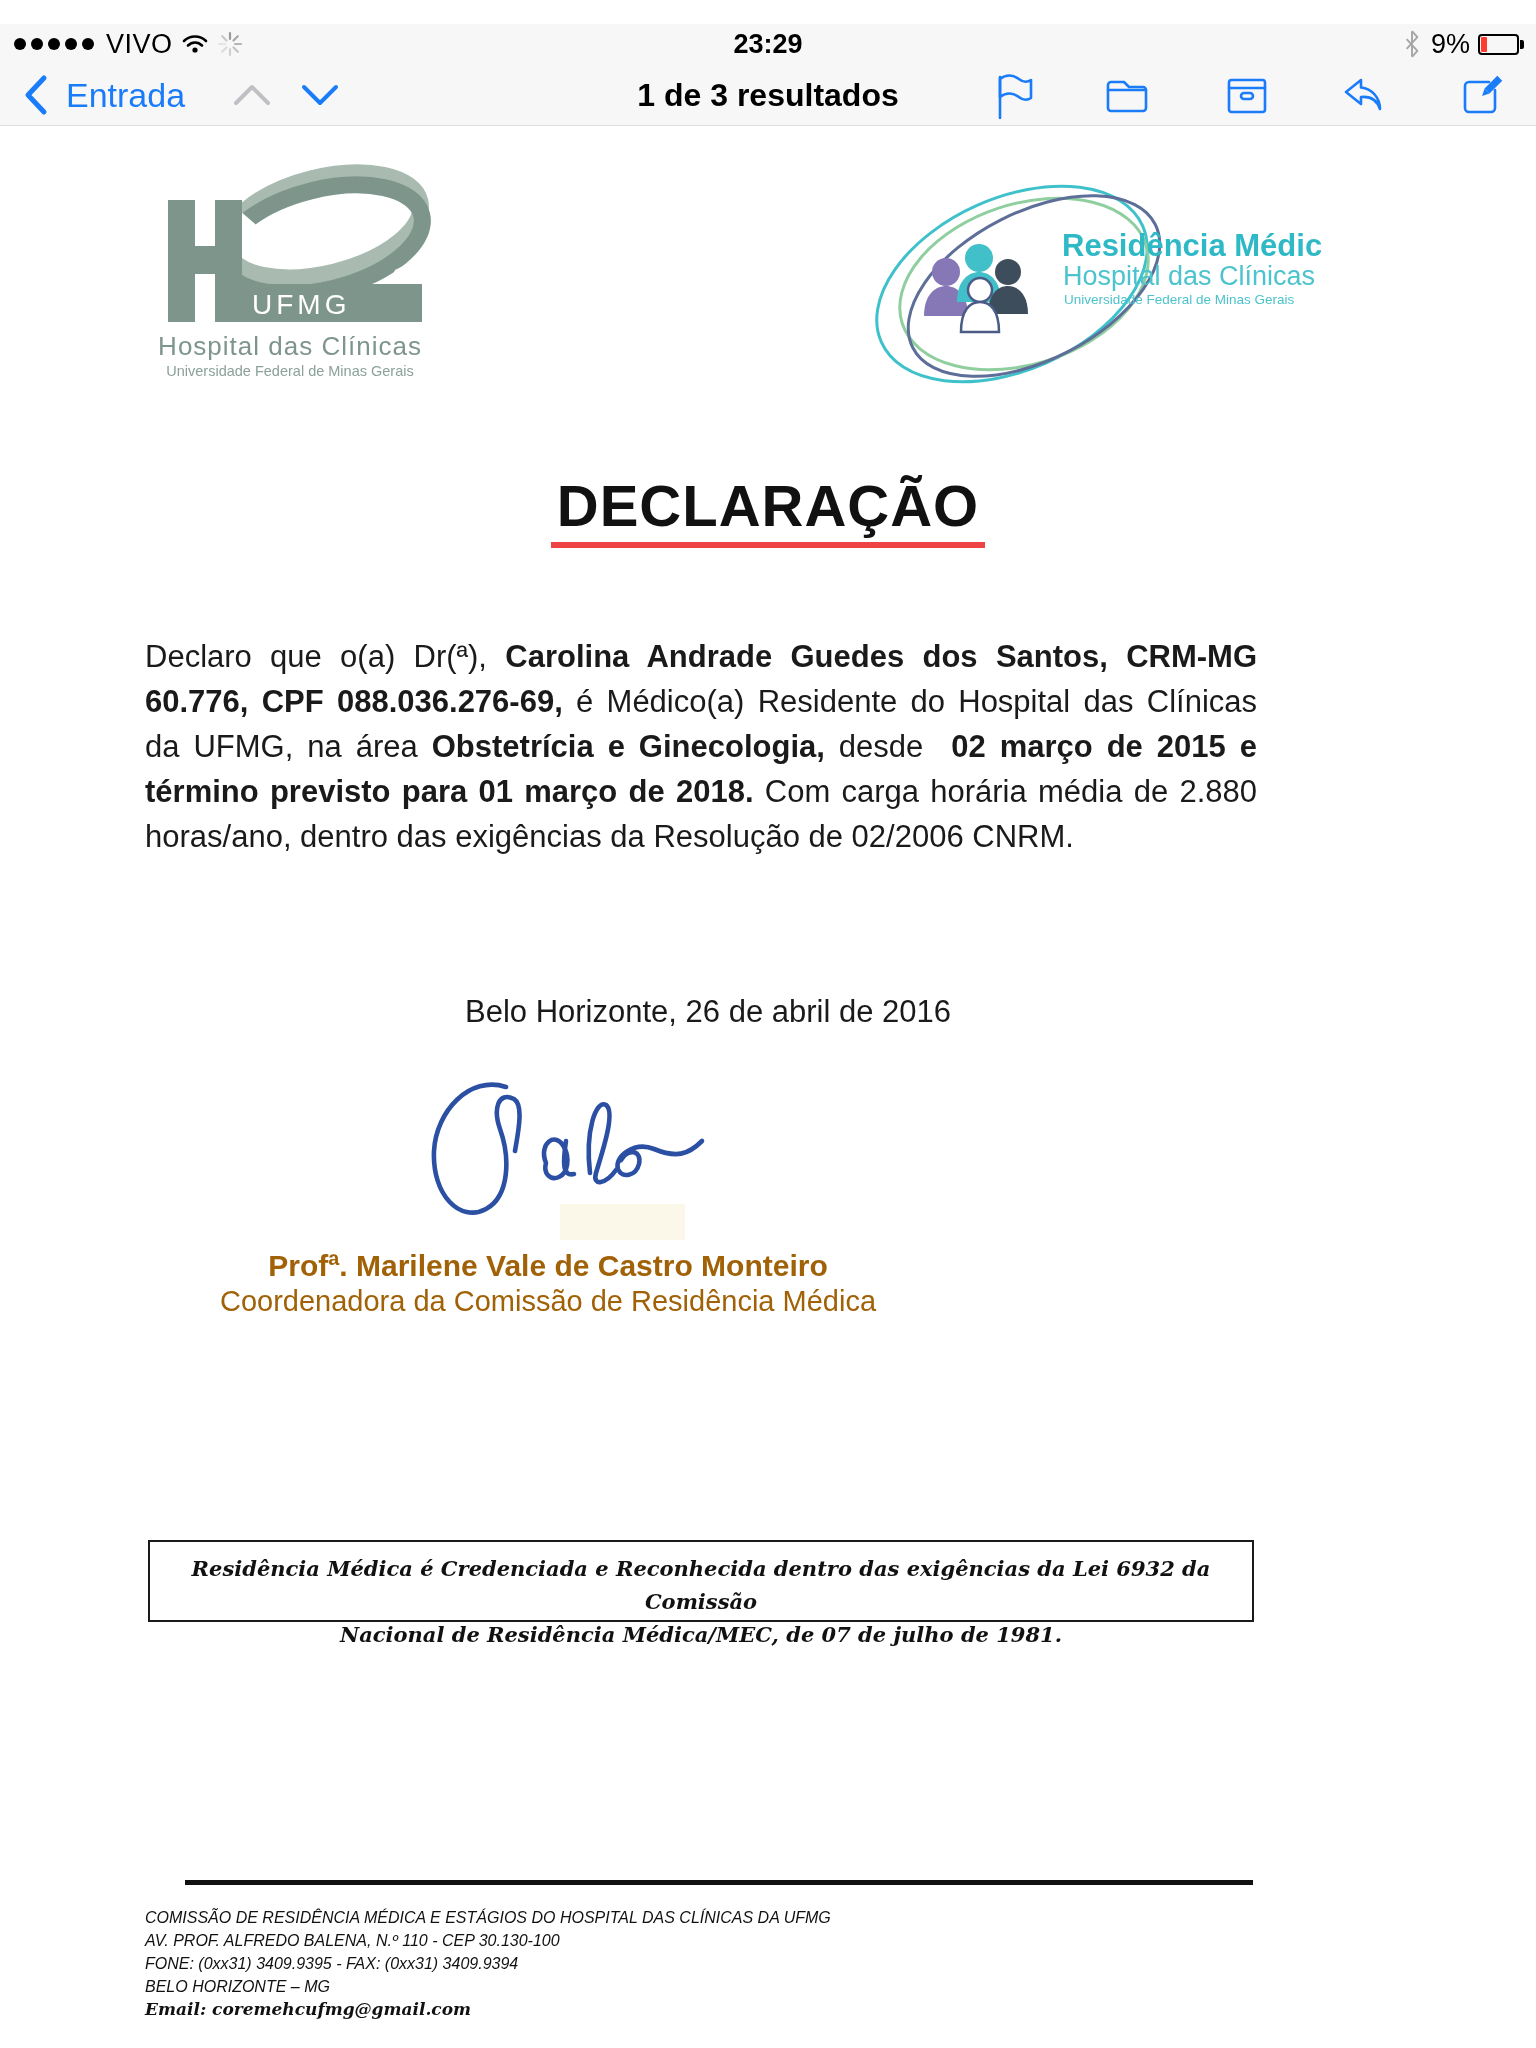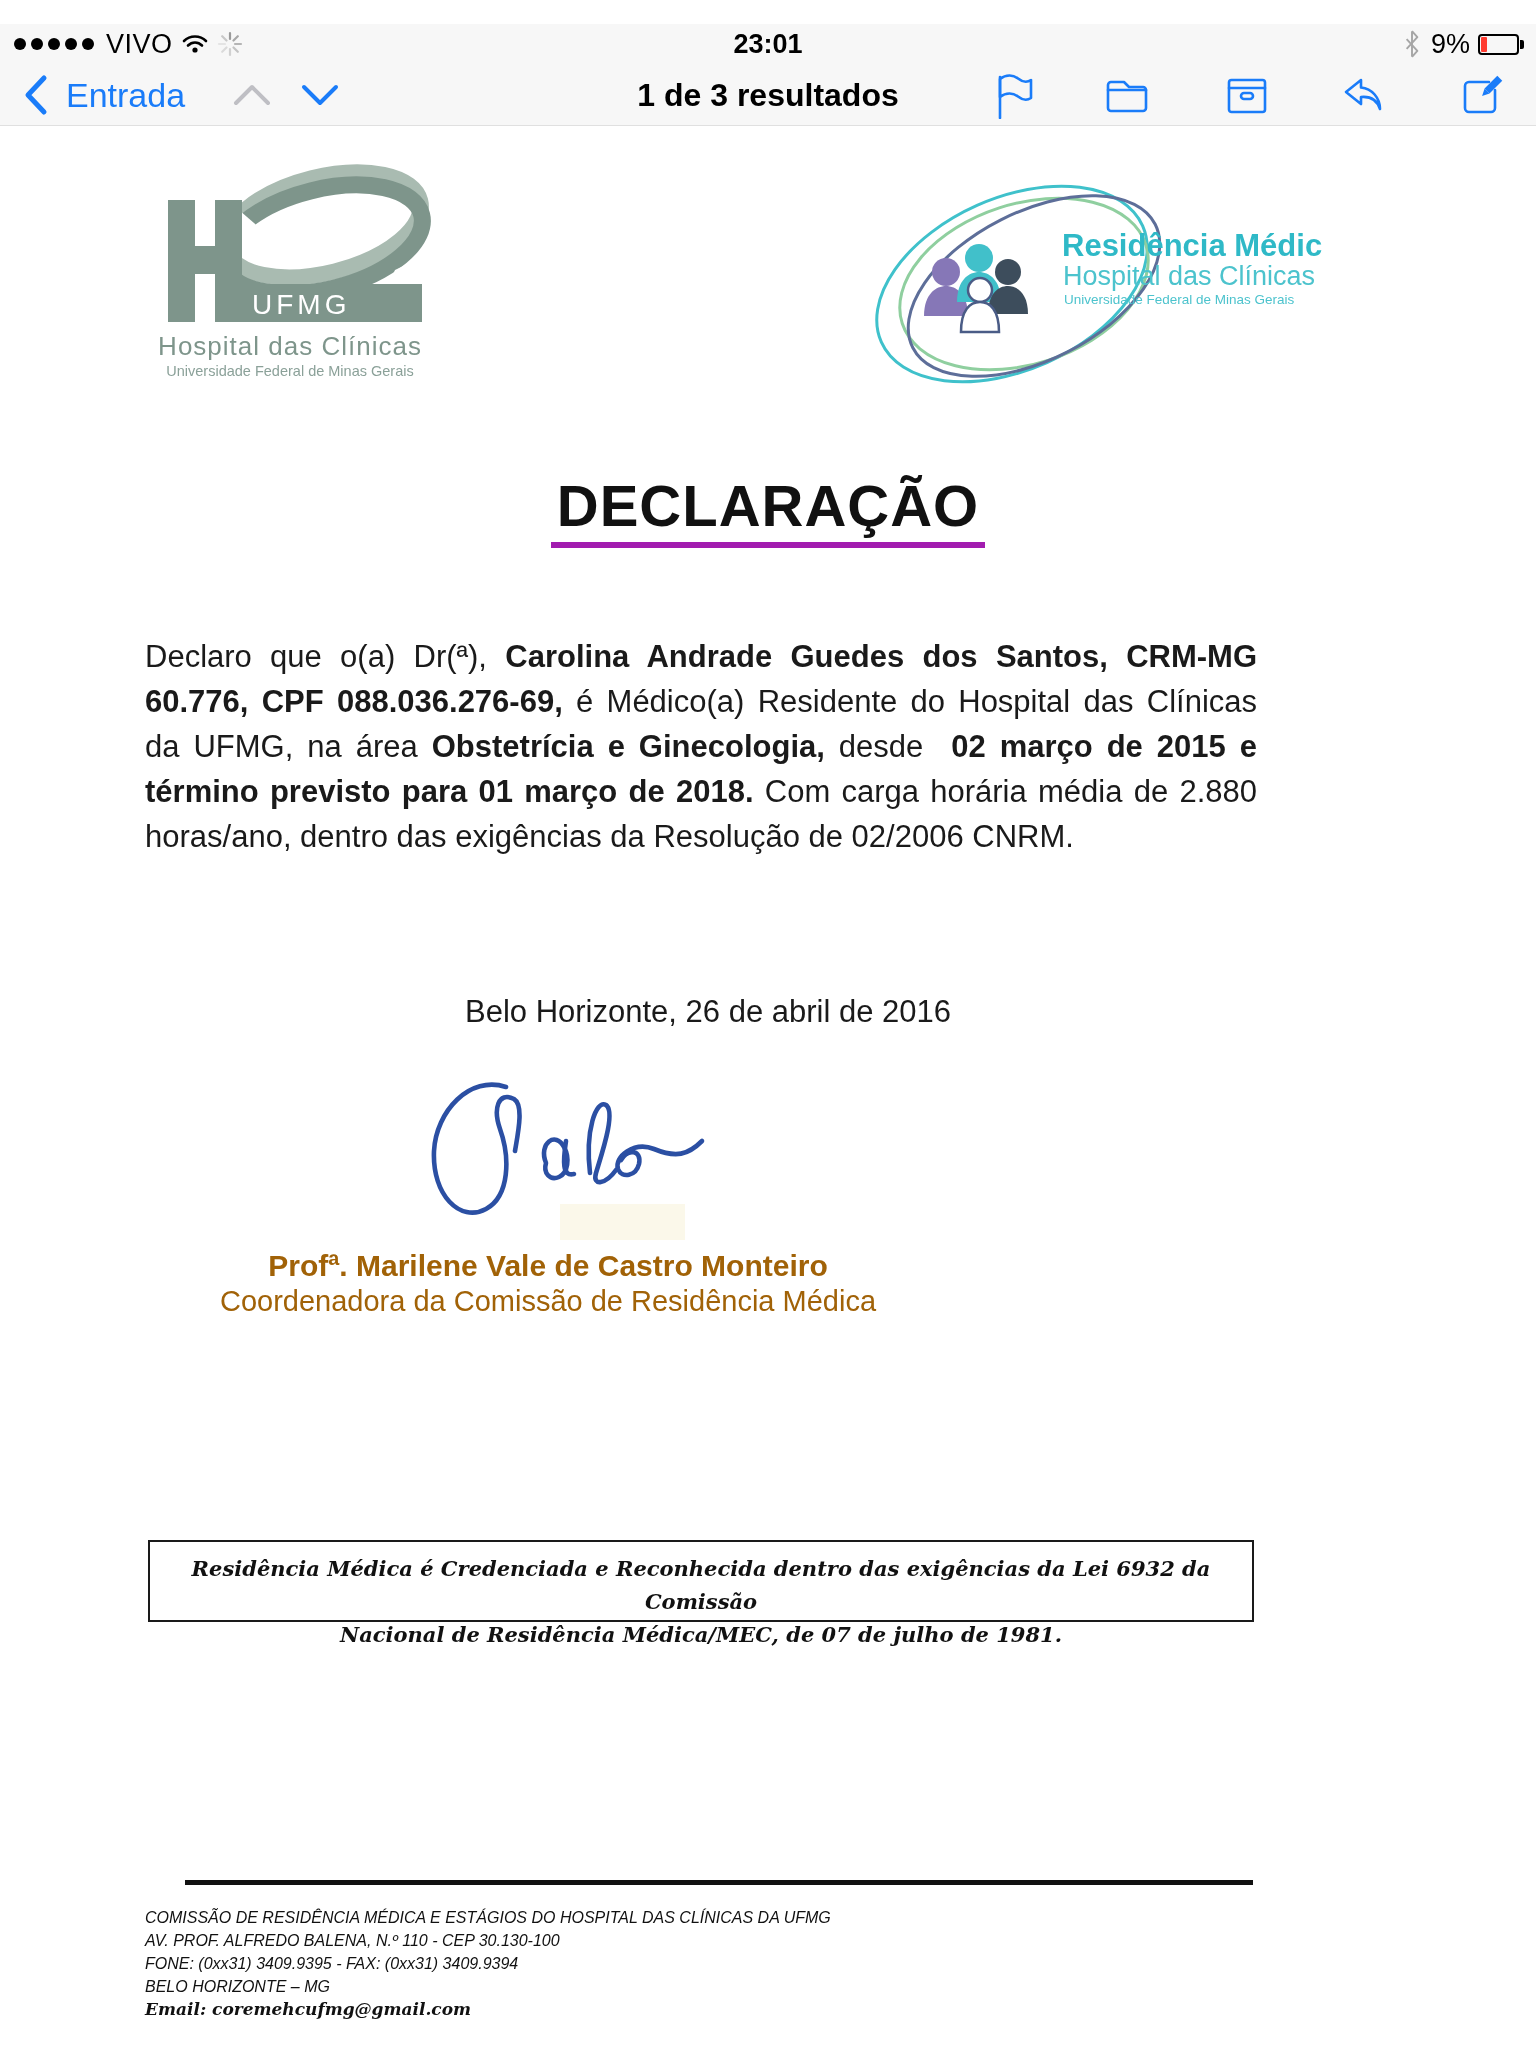--- a/index.html
+++ b/index.html
@@ -35,21 +35,21 @@
   svg.stroke-blue{ stroke:#1a7cf9; fill:none; stroke-width:2.6; stroke-linecap:round; stroke-linejoin:round; }
 
   
   .doc{ position:absolute; left:0; top:102px; width:1536px; height:1946px; background:#fff; color:#111; }
 
   .logo-left{ position:absolute; left:140px; top:26px; width:300px; height:235px; }
   .logo-right{ position:absolute; left:862px; top:58px; width:460px; height:205px; }
 
   .doc-title{ position:absolute; left:0; top:346px; width:1536px; text-align:center; }
   .doc-title span{ display:inline-block; font-size:58px; font-weight:bold; letter-spacing:1px;
-                   border-bottom:6px solid #a21caf; padding:0 6px 3px 6px; }
+                   border-bottom:6px solid #ef4444; padding:0 6px 3px 6px; }
 
   .doc-body{ position:absolute; left:145px; top:508px; width:1112px; font-size:31px; line-height:45px;
              text-align:justify; color:#1a1a1a; }
   .doc-body .b{ font-weight:bold; }
 
   .date-line{ position:absolute; left:145px; top:868px; width:806px; text-align:right; font-size:31px; color:#1a1a1a; }
 
   .sig-wrap{ position:absolute; left:388px; top:945px; width:320px; height:170px; }
   .sig-smudge{ position:absolute; left:560px; top:1078px; width:125px; height:36px; background:#f8f2d8; opacity:.55; }
   .sig-svg{ position:absolute; left:0; top:0; }
@@ -95,21 +95,21 @@
           <line x1="20.8" y1="5.2" x2="16.5" y2="9.5" opacity=".85"></line>
           <line x1="24" y1="13" x2="18" y2="13" opacity=".7"></line>
           <line x1="20.8" y1="20.8" x2="16.5" y2="16.5" opacity=".55"></line>
           <line x1="13" y1="24" x2="13" y2="18" opacity=".4"></line>
           <line x1="5.2" y1="20.8" x2="9.5" y2="16.5" opacity=".3"></line>
           <line x1="2" y1="13" x2="8" y2="13" opacity=".2"></line>
           <line x1="5.2" y1="5.2" x2="9.5" y2="9.5" opacity=".5"></line>
         </g>
       </svg>
     </div>
-    <div class="sb-time">23:01</div>
+    <div class="sb-time">23:29</div>
     <div class="sb-right">
       <svg width="22" height="30" viewBox="0 0 16 28">
         <g fill="none" stroke="#a6a6a6" stroke-width="1.8" stroke-linejoin="round">
           <path d="M8 2 L13 7.5 L3 18.5 M8 2 V26 M3 9.5 L13 20.5 L8 26"></path>
         </g>
       </svg>
       <span class="batt-pct">9%</span>
       <span class="battery">
         <span class="batt-body"></span>
         <span class="batt-fill" style="background:#ff3b30;"></span>

